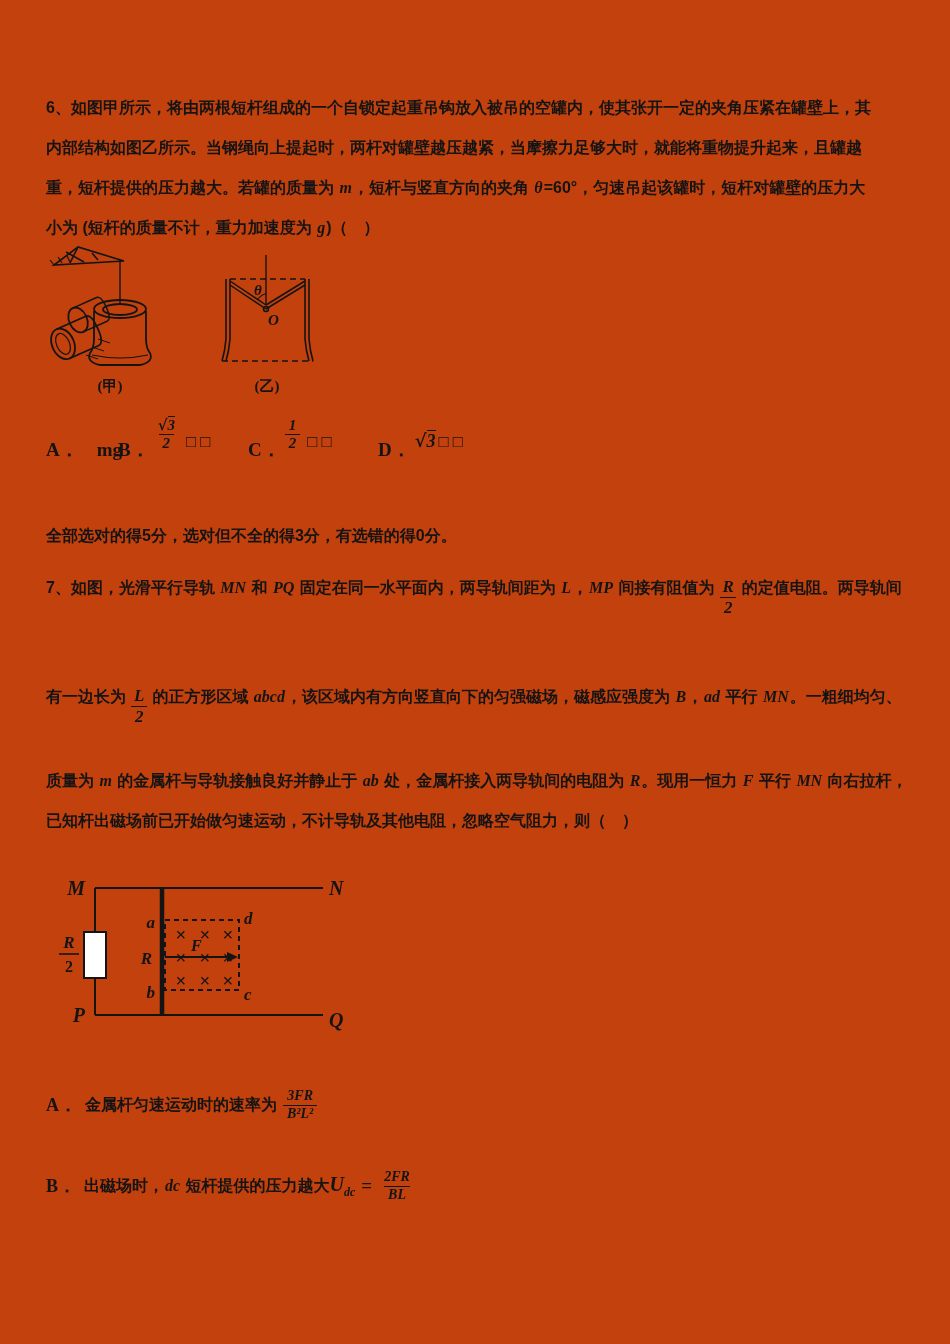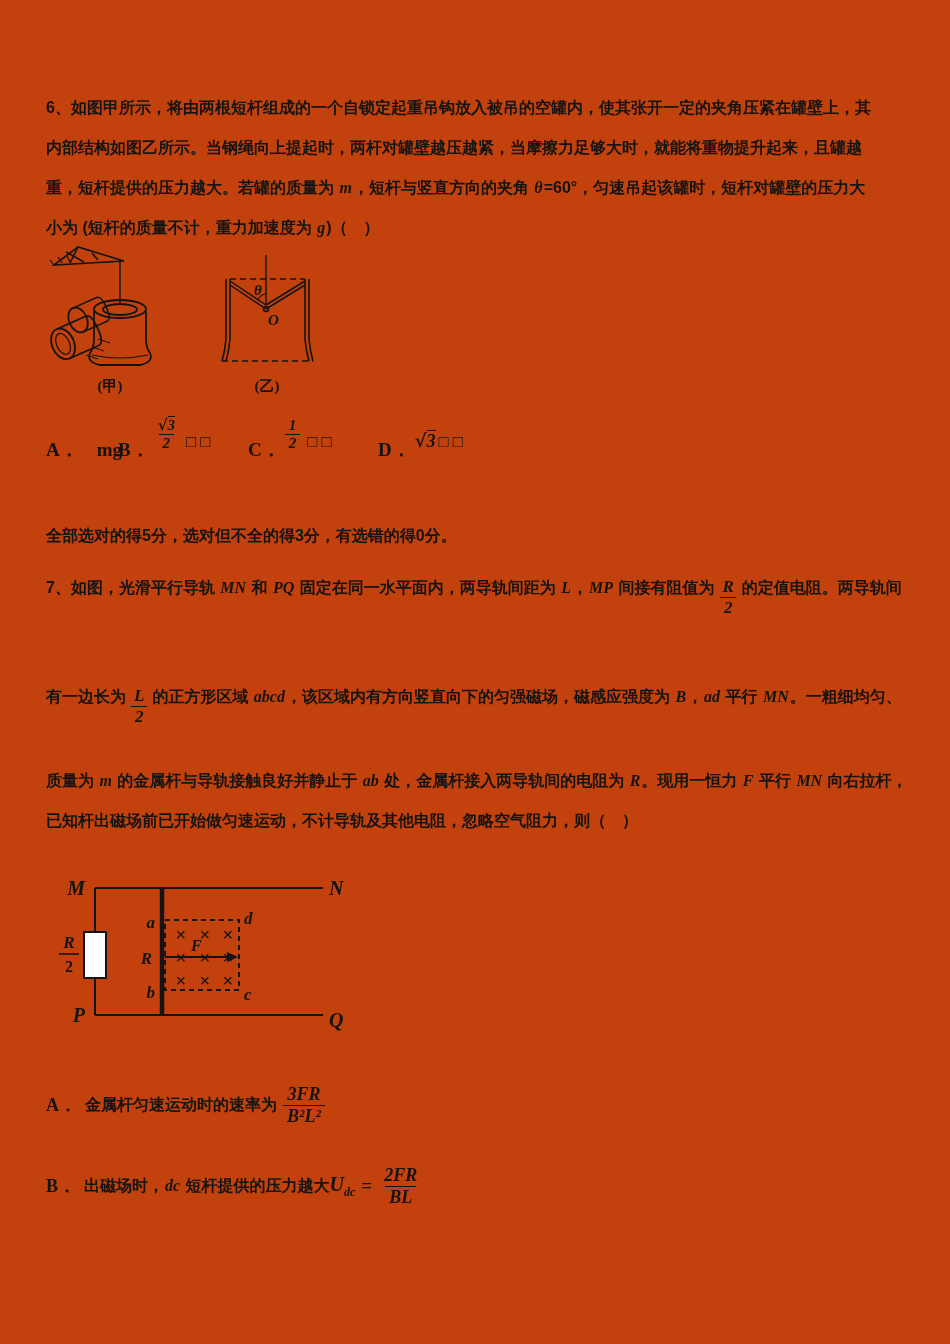--- a/index.html
+++ b/index.html
@@ -47,21 +47,21 @@
   .boxes { font-size:17px; font-weight:normal; letter-spacing:4px; margin-left:3px; }
   .q6opt .frac { font-size:15px; }
   .sqrt-inline {
     font-family:"Liberation Serif","DejaVu Serif",serif;
     font-weight:bold; font-size:18px; margin-left:4px;
   }
   
   .bigopt { display:flex; align-items:center; white-space:nowrap; }
   .bigopt .optlabel { font-size:18px; }
   .bigopt .zh { font-size:16px; font-weight:bold; margin-left:8px;text-align:right; }
-  .bigopt .frac { font-size:18px; margin-left:6px; }
+  .bigopt .frac { font-size:14px; margin-left:6px; }
   .usym {
     font-family:"Liberation Serif","DejaVu Serif",serif;
     font-style:italic; font-weight:bold; font-size:20px; 
   }
   .usym sub { font-size:12px; font-style:italic; }
   .eqsign {
     font-family:"Liberation Serif","DejaVu Serif",serif;
     font-weight:bold; font-size:19px; margin:0 2px 0 6px;
   }
   svg { position:absolute; overflow:visible; }

